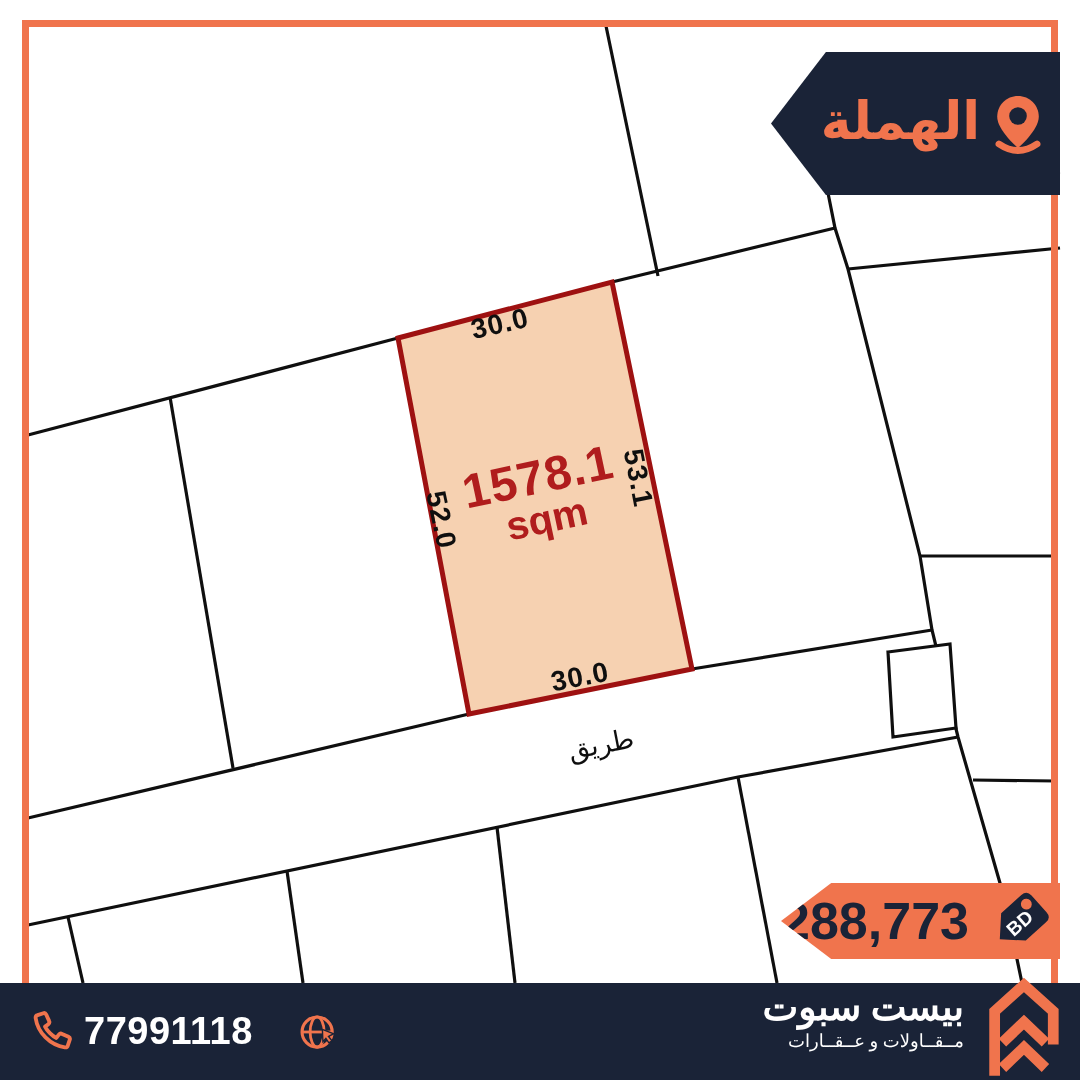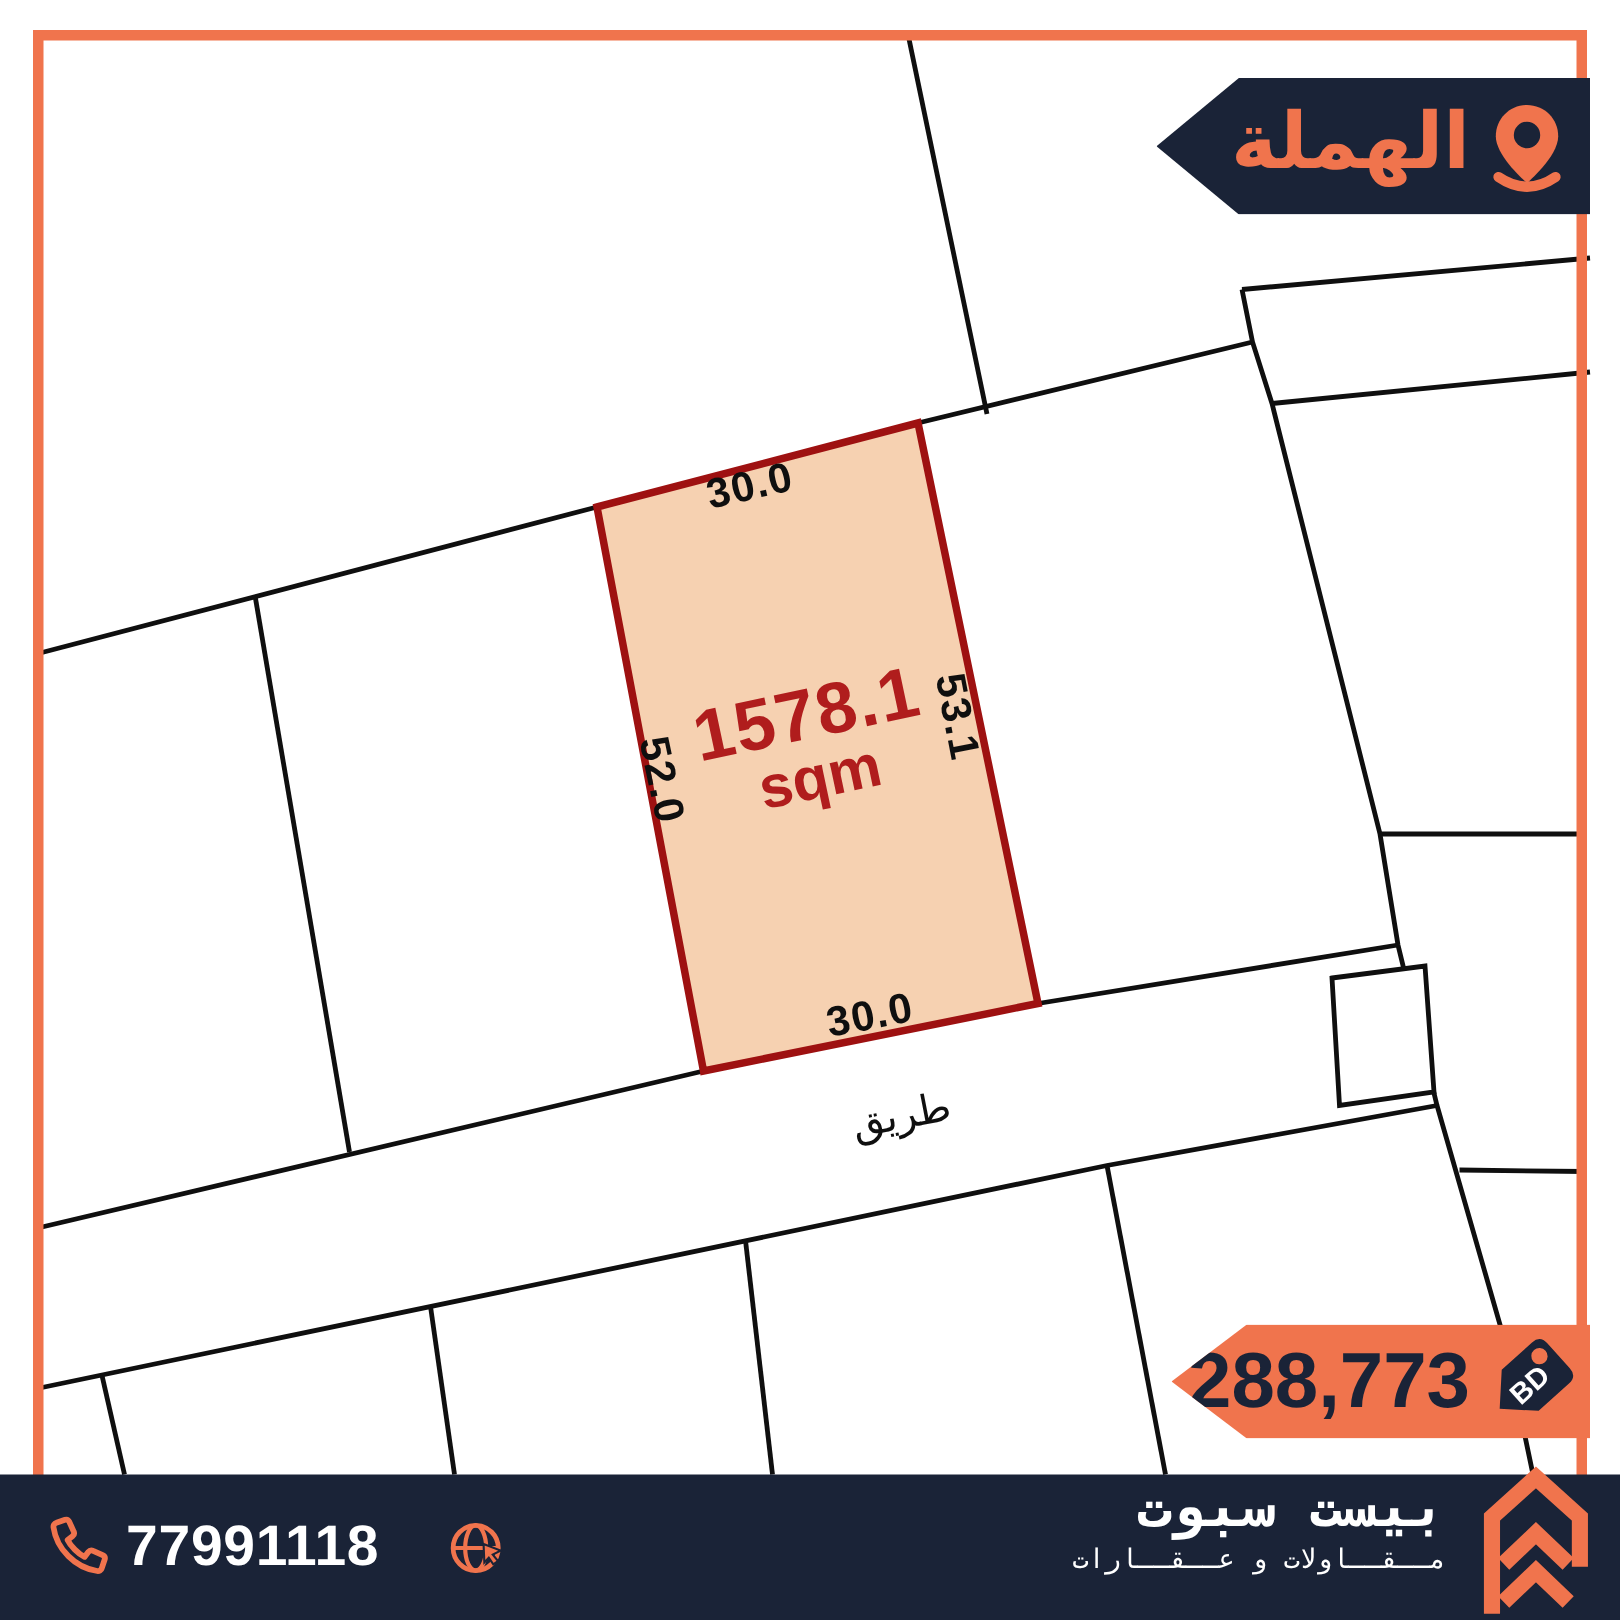--- a/index.html
+++ b/index.html
@@ -12,40 +12,40 @@
   .map-svg{position:absolute;left:0;top:0;}
   
   .map-label{position:absolute;transform-origin:center;white-space:nowrap;color:#0f0f0f;
              font-weight:700;}
   .dim{font-size:28px;letter-spacing:1px;}
   .area-label{text-align:center;line-height:0.98;color:#B01D1D;font-weight:800;}
   .area-label .big{font-size:48px;letter-spacing:1px;}
   .area-label .unit{font-size:40px;}
   .road-label{font-family:"DejaVu Sans", sans-serif;font-weight:400;font-size:27px;}
   
-  .loc-badge{position:absolute;left:771px;top:52px;width:289px;height:91px;background:#1A2337;
+  .loc-badge{position:absolute;left:771px;top:52px;width:289px;height:143px;background:#1A2337;
              clip-path:polygon(0 50%,19% 0,100% 0,100% 100%,19% 100%);
              display:flex;align-items:center;justify-content:flex-end;gap:12px;padding-right:16px;
              box-sizing:border-box;}
   .loc-badge .txt{color:#F0744D;font-family:"DejaVu Sans", sans-serif;font-weight:700;font-size:52px;
                   line-height:1;padding-bottom:6px;}
   
   .price-badge{position:absolute;left:781px;top:883px;width:279px;height:76px;background:#F0744D;
                clip-path:polygon(0 50%,18% 0,100% 0,100% 100%,18% 100%);
-               display:flex;align-items:center;justify-content:flex-end;gap:8px;padding-right:8px;
+               display:flex;align-items:center;justify-content:space-between;gap:8px;padding-right:8px;
                box-sizing:border-box;}
   .price-badge .amount{color:#1A2337;font-weight:800;font-size:52px;letter-spacing:0px;line-height:1;}
   
   .footer{position:absolute;left:0;bottom:0;width:1080px;height:97px;background:#1A2337;
           display:flex;align-items:center;padding:0 0 0 28px;box-sizing:border-box;}
   .footer .item{display:flex;align-items:center;gap:10px;}
   .footer .txt{color:#ffffff;font-weight:700;font-size:38px;letter-spacing:0.5px;}
   .sp26{width:26px;} .sp18{width:18px;}
   .brand{position:absolute;right:116px;top:986px;text-align:right;direction:rtl;
-         font-family:Liberation Mono, monospace;color:#ffffff;}
+         font-family:Liberation Serif, serif;color:#ffffff;}
   .brand .name{font-weight:700;font-size:38px;line-height:1.15;}
   .brand .tagline{font-weight:400;font-size:18px;line-height:1.3;letter-spacing:0.5px;}
   .logo{position:absolute;right:16px;top:974px;}
 </style>
 </head>
 <body>
 
 <div id="canvas">
 
   <svg class="map-svg" width="1080" height="1080" viewBox="0 0 1080 1080">

